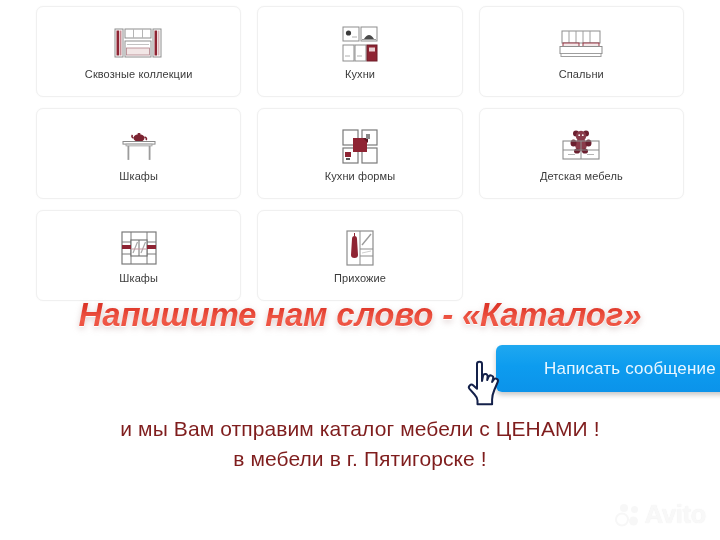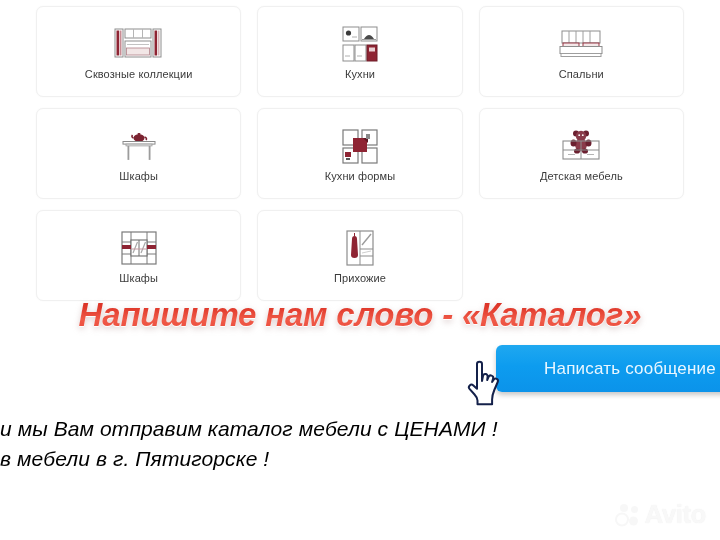--- a/index.html
+++ b/index.html
@@ -118,26 +118,25 @@
     height: 52px;
     pointer-events: none;
   }
 
   
   .subtext {
     position: absolute;
     left: 0;
     top: 414px;
     width: 720px;
-    text-align: left;
+    text-align: center;
     font-size: 21px;
-    color: #000000;
+    color: #7f1d1d;
     line-height: 1.45;
     letter-spacing: .1px;
-    font-style: italic;
   }
   .subtext div { white-space: nowrap; }
 
   
   .watermark {
     position: absolute;
     right: 14px;
     bottom: 10px;
     display: flex;
     align-items: center;

